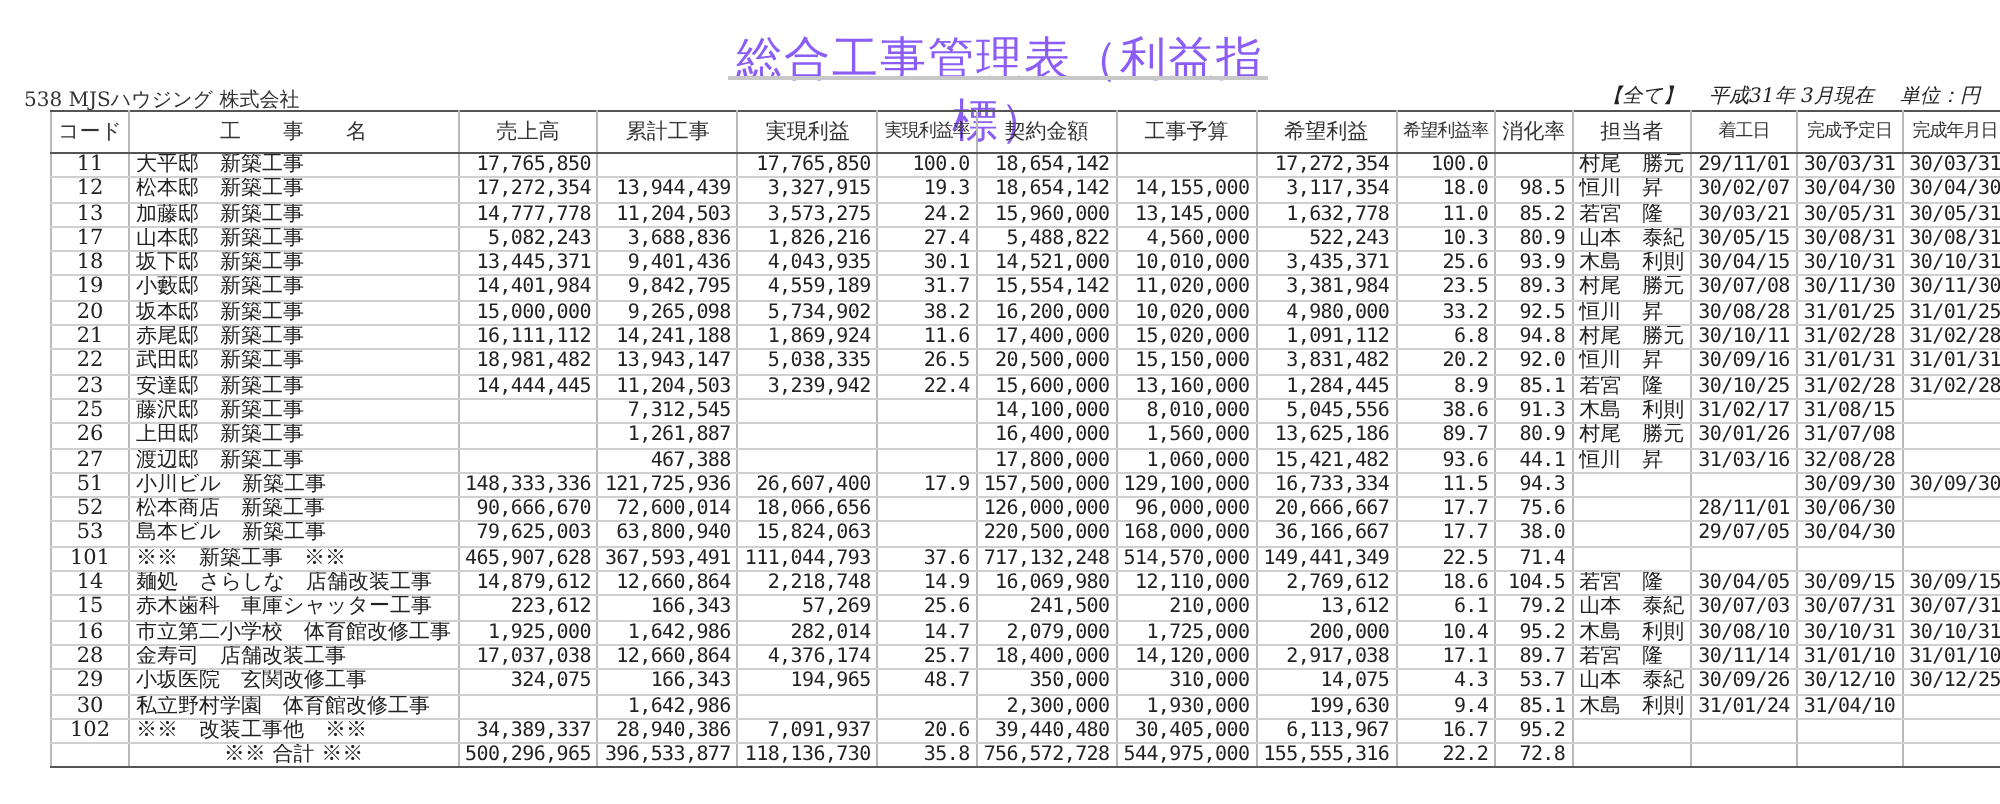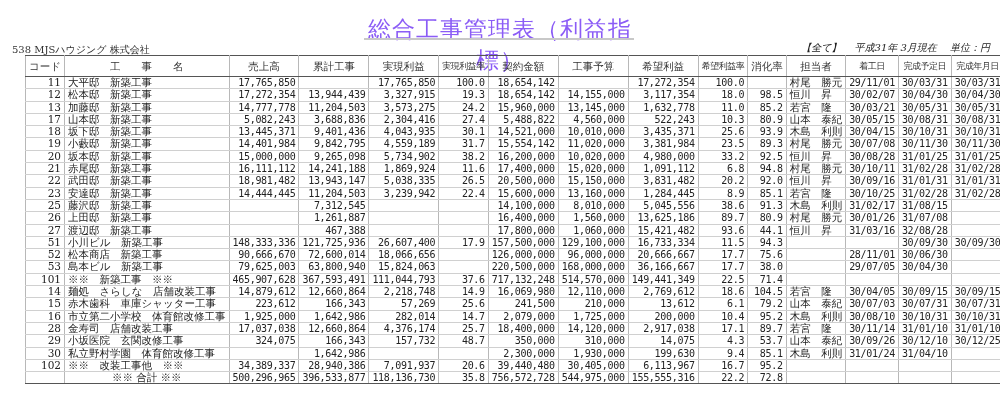--- a/index.html
+++ b/index.html
@@ -15,21 +15,21 @@
   table { position:absolute; left:25px; top:55px; border-collapse:collapse; table-layout:fixed;
           font-size:10.5px; }
   th, td { border-left:1px solid #b8b8b8; border-right:1px solid #b8b8b8; padding:0 3px;
            height:11.3px; line-height:11.3px; white-space:nowrap; overflow:hidden; }
   th { border-top:1.5px solid #555; border-bottom:1.5px solid #555; height:20px; line-height:20px;
        font-weight:normal; text-align:center; font-size:10.5px; color:#333; }
   td { border-bottom:1px solid #d0d0d0; }
   tr.last td { border-bottom:1.5px solid #555; }
   table { border-left:1.5px solid #555; border-right:1.5px solid #555; }
   td.num { text-align:right; font-family:"DejaVu Sans Mono","Liberation Mono",monospace; font-size:10px; letter-spacing:-0.3px; }
-  td.code { text-align:right; }
+  td.code { text-align:center; }
   td.name { text-align:left; }
   td.total-label { text-align:center; }
   td.person { text-align:left; }
   td.date { text-align:center; font-family:"DejaVu Sans Mono","Liberation Mono",monospace; font-size:10px; letter-spacing:-0.3px; }
   th.sm { font-size:9px; letter-spacing:-0.5px; }
 </style>
 </head>
 <body>
 
 <div class="company">538 MJSハウジング 株式会社</div>
@@ -128,21 +128,21 @@
         <td class="person">若宮　隆</td>
         <td class="date">30/03/21</td>
         <td class="date">30/05/31</td>
         <td class="date">30/05/31</td>
       </tr>
       <tr>
         <td class="code">17</td>
         <td class="name">山本邸　新築工事</td>
         <td class="num">5,082,243</td>
         <td class="num">3,688,836</td>
-        <td class="num">2,304,416</td>
+        <td class="num">1,826,216</td>
         <td class="num">27.4</td>
         <td class="num">5,488,822</td>
         <td class="num">4,560,000</td>
         <td class="num">522,243</td>
         <td class="num">10.3</td>
         <td class="num">80.9</td>
         <td class="person">山本　泰紀</td>
         <td class="date">30/05/15</td>
         <td class="date">30/08/31</td>
         <td class="date">30/08/31</td>
@@ -434,21 +434,21 @@
         <td class="person">若宮　隆</td>
         <td class="date">30/11/14</td>
         <td class="date">31/01/10</td>
         <td class="date">31/01/10</td>
       </tr>
       <tr>
         <td class="code">29</td>
         <td class="name">小坂医院　玄関改修工事</td>
         <td class="num">324,075</td>
         <td class="num">166,343</td>
-        <td class="num">157,732</td>
+        <td class="num">194,965</td>
         <td class="num">48.7</td>
         <td class="num">350,000</td>
         <td class="num">310,000</td>
         <td class="num">14,075</td>
         <td class="num">4.3</td>
         <td class="num">53.7</td>
         <td class="person">山本　泰紀</td>
         <td class="date">30/09/26</td>
         <td class="date">30/12/10</td>
         <td class="date">30/12/25</td>

